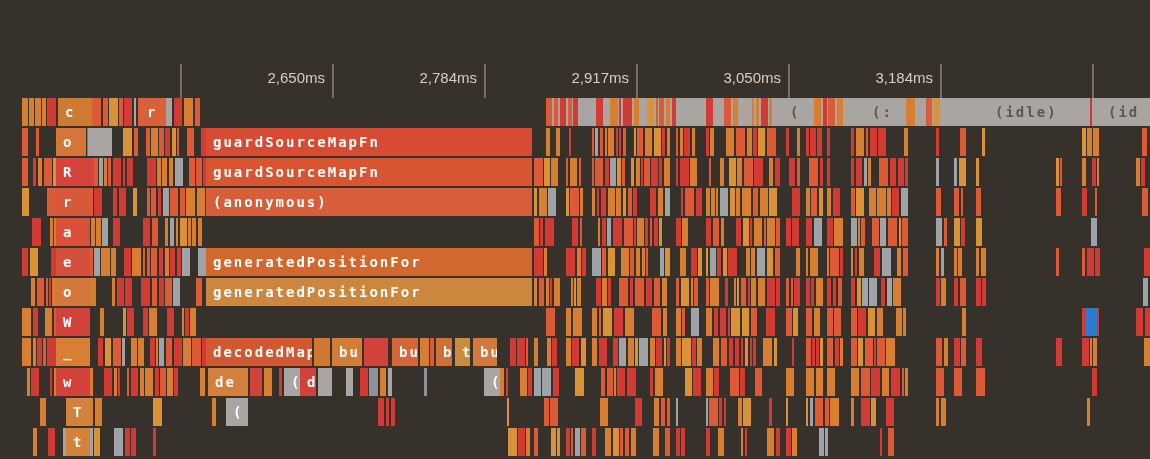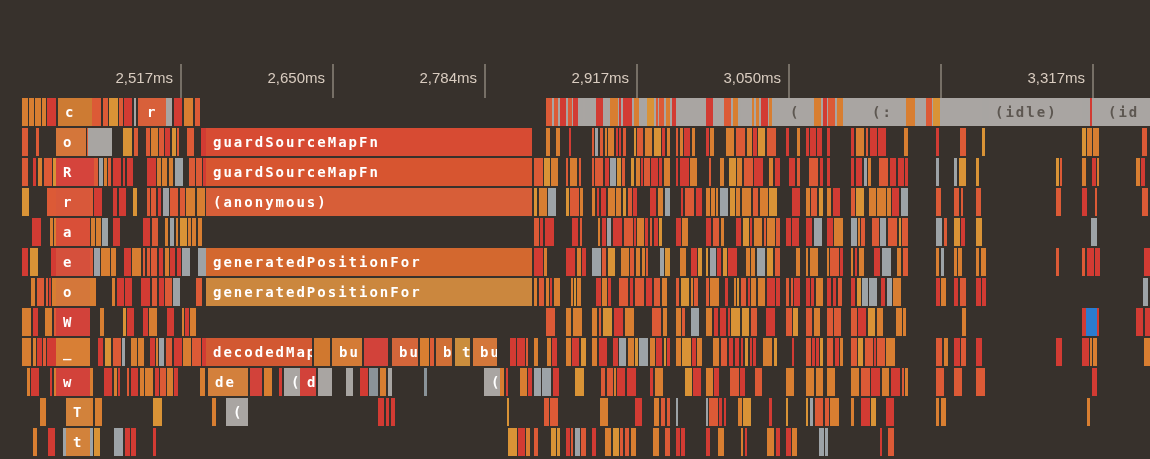--- a/index.html
+++ b/index.html
@@ -28,32 +28,31 @@
   .idle-label{position:absolute;top:0;height:100%;color:#5d5751;line-height:28px;
     font-family:"DejaVu Sans Mono","Liberation Mono",monospace;font-weight:bold;
     font-size:14px;letter-spacing:2px;white-space:nowrap;}
 </style>
 </head>
 <body>
 
 <div id="app">
   <div id="axis">
       <div class="tick-line" style="left: 180px;"></div>
-      <div class="tick-label" style="left: 15px; width: 158px;">2,517ms</div>
       <div class="tick-line" style="left: 332px;"></div>
       <div class="tick-label" style="left: 167px; width: 158px;">2,650ms</div>
       <div class="tick-line" style="left: 484px;"></div>
       <div class="tick-label" style="left: 319px; width: 158px;">2,784ms</div>
       <div class="tick-line" style="left: 636px;"></div>
       <div class="tick-label" style="left: 471px; width: 158px;">2,917ms</div>
       <div class="tick-line" style="left: 788px;"></div>
       <div class="tick-label" style="left: 623px; width: 158px;">3,050ms</div>
       <div class="tick-line" style="left: 940px;"></div>
+      <div class="tick-label" style="left: 775px; width: 158px;">3,184ms</div>
       <div class="tick-line" style="left: 1092px;"></div>
-      <div class="tick-label" style="left: 927px; width: 158px;">3,317ms</div>
     </div>
   <div id="flame">
       <div class="flame-row" style="top: 98px; height: 28px;">
         <div class="frame" style="left: 546px; width: 604px; background: rgb(169, 165, 162);">
           <div class="idle-label" style="left: 244px;">(</div>
           <div class="idle-label" style="left: 326px;">(:</div>
           <div class="idle-label" style="left: 449px;">(idle)</div>
           <div class="idle-label" style="left: 562px;">(id</div>
         </div>
         <div class="stripe" style="left: 546px; width: 6px; background: rgb(220, 90, 54);"></div>

